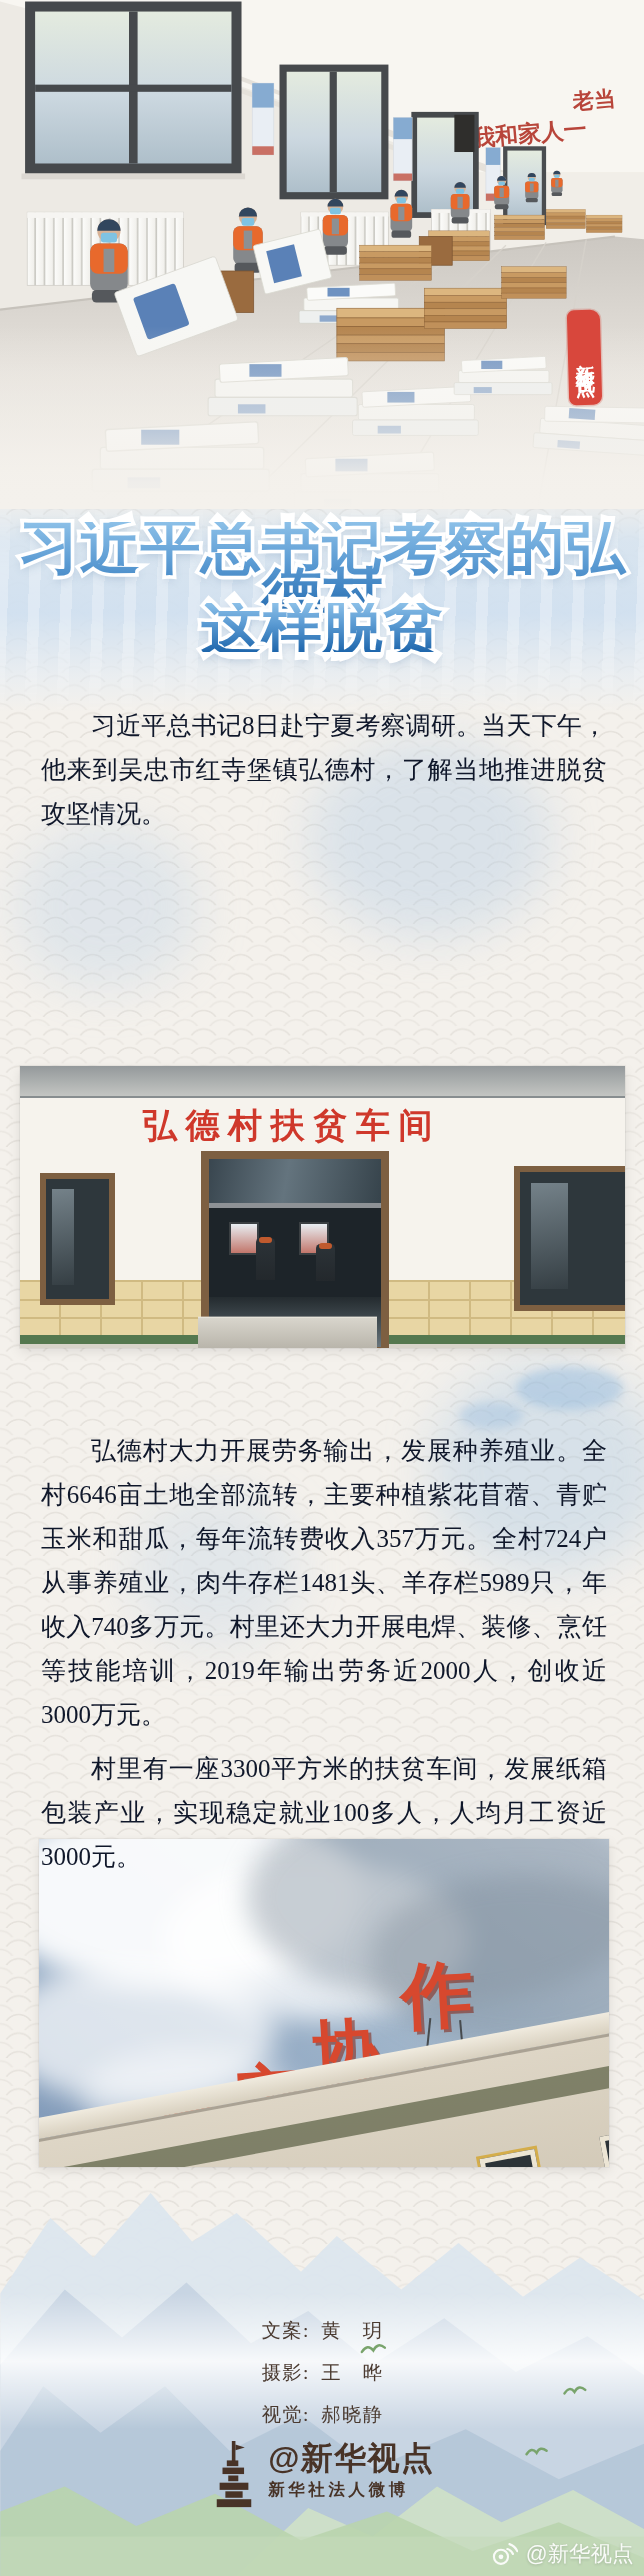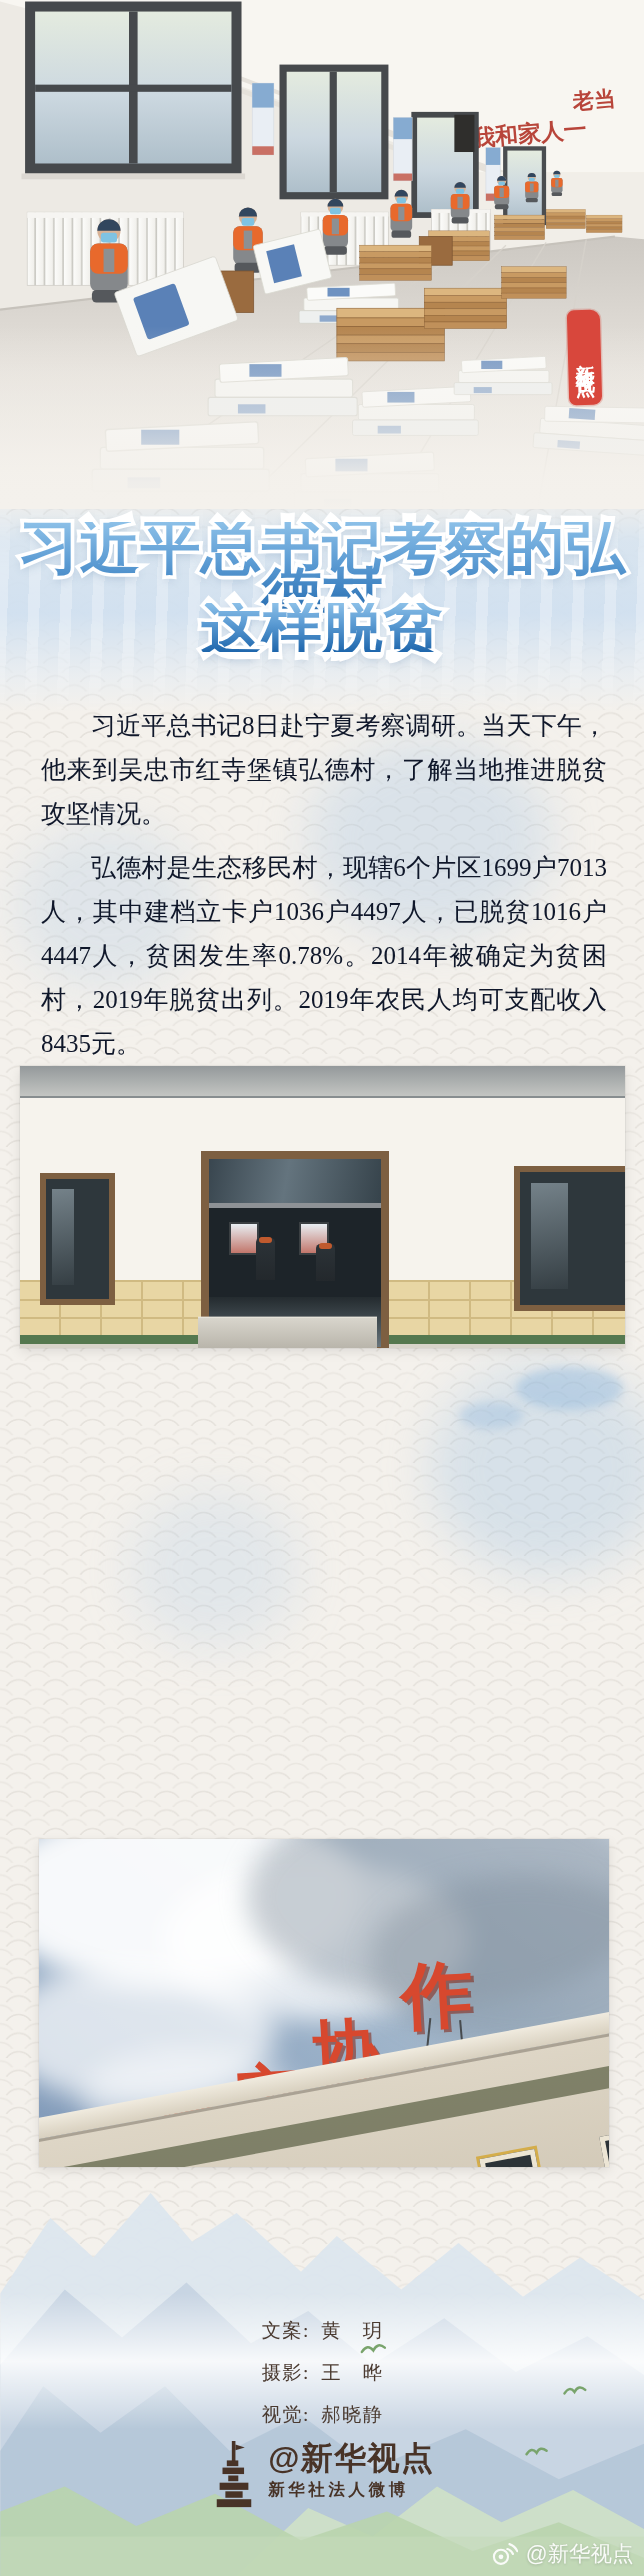--- a/index.html
+++ b/index.html
@@ -328,25 +328,25 @@
 
   <div class="wash w1"></div>
   <div class="wash w2"></div>
   <div class="wash w3"></div>
   <div class="wash w4"></div>
   <div class="splash s1"></div>
   <div class="splash s2"></div>
 
   <section class="article a1">
     <p>习近平总书记8日赴宁夏考察调研。当天下午，他来到吴忠市红寺堡镇弘德村，了解当地推进脱贫攻坚情况。</p>
-    <p>弘德村是生态移民村，现辖6个片区1699户7013人，其中建档立卡户1036户4497人，已脱贫1016户4447人，贫困发生率0.78%。2014年被确定为贫困村，2019年脱贫出列。2019年农民人均可支配收入8435元。</p>
   </section>
 
   <figure class="photo2">
     <div class="p2-roof"></div>
+    <div class="p2-sign">弘德村扶贫车间</div>
     <div class="p2-wainscot"></div>
     <div class="p2-green"></div>
     <div class="p2-ground"></div>
     <div class="p2-win p2wl">
         <div class="glint"></div>
       </div>
     <div class="p2-win p2wr">
         <div class="glint"></div>
       </div>
     <div class="p2-door">
@@ -354,20 +354,24 @@
       <div class="p2-inner-win iw1"></div>
       <div class="p2-inner-win iw2"></div>
       <div class="p2-worker pw1"></div>
       <div class="p2-worker pw2"></div>
       <div class="p2-floor"></div>
       <div class="p2-hazard"></div>
     </div>
     <div class="p2-step"></div>
   </figure>
 
+  <section class="article a2">
+    <p>弘德村大力开展劳务输出，发展种养殖业。全村6646亩土地全部流转，主要种植紫花苜蓿、青贮玉米和甜瓜，每年流转费收入357万元。全村724户从事养殖业，肉牛存栏1481头、羊存栏5989只，年收入740多万元。村里还大力开展电焊、装修、烹饪等技能培训，2019年输出劳务近2000人，创收近3000万元。</p>
+    <p>村里有一座3300平方米的扶贫车间，发展纸箱包装产业，实现稳定就业100多人，人均月工资近3000元。</p>
+  </section>
 
   <figure class="photo3">
     <div class="cloud cl1"></div>
     <div class="cloud cl2"></div>
     <div class="cloud cl3"></div>
     <div class="cloud cl4"></div>
     <div class="cloud cl5"></div>
     <div class="cloud cl6"></div>
 
     <div class="stand" style="left:387px;top:179px;height:64px;transform:rotate(6deg);"></div>

